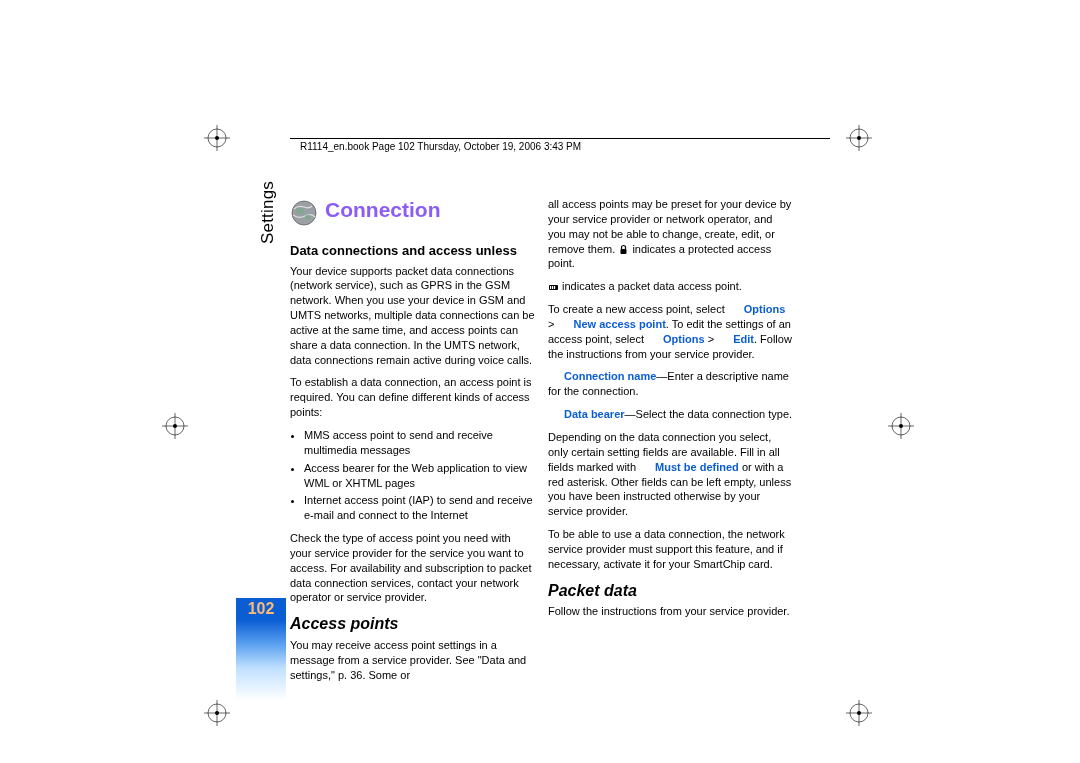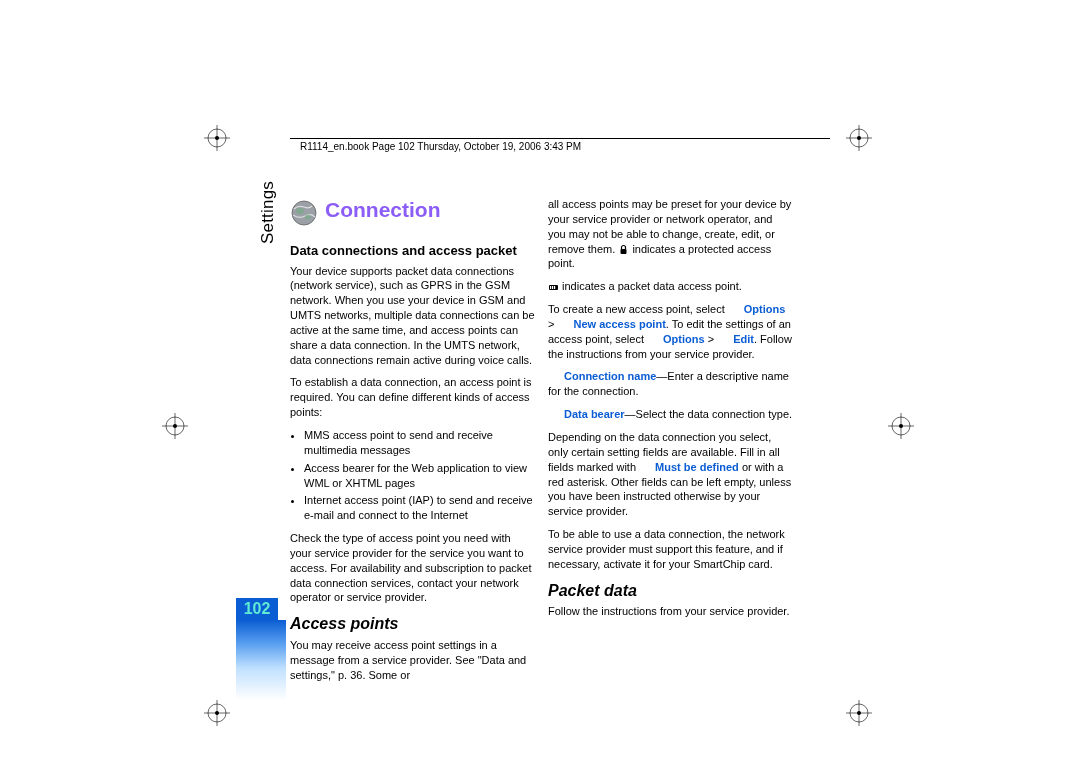--- a/index.html
+++ b/index.html
@@ -47,24 +47,24 @@
     transform-origin: left top;
     font-size: 17px;
     font-weight: 400;
     color: #000;
     letter-spacing: 0.2px;
   }
   .page-number-box {
     position: absolute;
     left: 236px;
     top: 598px;
-    width: 42px;
+    width: 50px;
     height: 22px;
     background: #0b5dd4;
-    color: #5eead4;
+    color: #fdba74;
     font-size: 16px;
     font-weight: bold;
     display: flex;
     align-items: center;
     justify-content: center;
   }
   .blue-gradient {
     position: absolute;
     left: 236px;
     top: 620px;
@@ -193,21 +193,21 @@
       <path d="M4 10 Q8 6 14 8 Q19 10 22 7" fill="none" stroke="#ddd" stroke-width="1.2"></path>
       <path d="M3 16 Q9 20 15 17 Q21 14 25 18" fill="none" stroke="#ddd" stroke-width="1.2"></path>
       <ellipse cx="10" cy="12" rx="4" ry="3" fill="#7a8" opacity="0.7"></ellipse>
       <ellipse cx="18" cy="18" rx="3" ry="2.5" fill="#7a8" opacity="0.7"></ellipse>
     </svg>
   </div>
 
   <div class="section-title">Connection</div>
 
   <div class="col col-left">
-    <div class="subheading">Data connections and access packet</div>
+    <div class="subheading">Data connections and access unless</div>
     <p>Your device supports packet data connections (network service), such as GPRS in the GSM network. When you use your device in GSM and UMTS networks, multiple data connections can be active at the same time, and access points can share a data connection. In the UMTS network, data connections remain active during voice calls.</p>
     <p>To establish a data connection, an access point is required. You can define different kinds of access points:</p>
     <ul>
       <li>MMS access point to send and receive multimedia messages</li>
       <li>Access bearer for the Web application to view WML or XHTML pages</li>
       <li>Internet access point (IAP) to send and receive e-mail and connect to the Internet</li>
     </ul>
     <p>Check the type of access point you need with your service provider for the service you want to access. For availability and subscription to packet data connection services, contact your network operator or service provider.</p>
     <div class="subheading2">Access points</div>
     <p>You may receive access point settings in a message from a service provider. See "Data and settings," p. 36. Some or</p>

